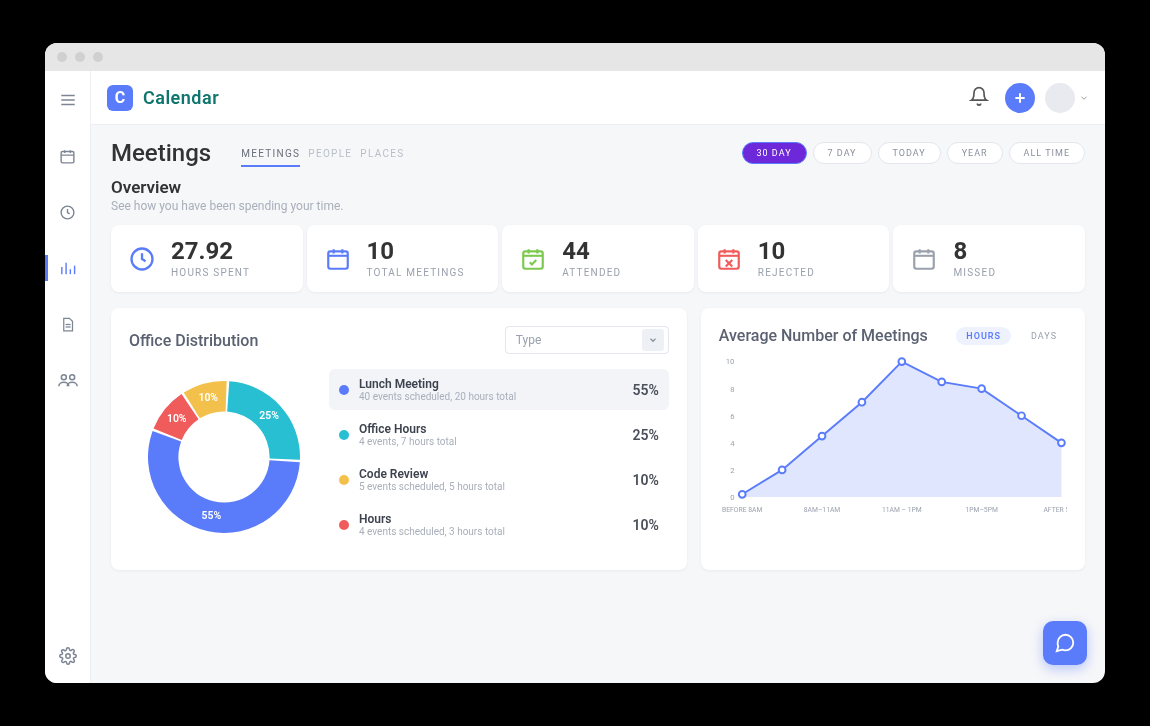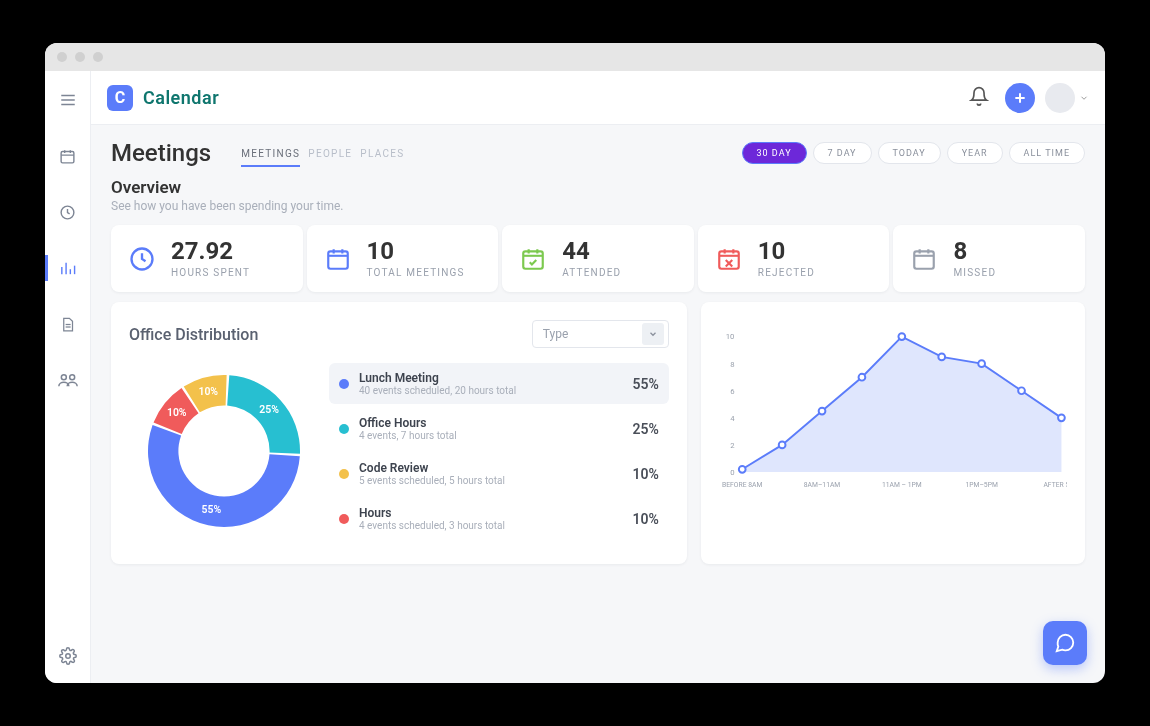--- a/index.html
+++ b/index.html
@@ -110,21 +110,21 @@
     font-size: 9px;
     letter-spacing: 1px;
     color: #8a909c;
     text-transform: uppercase;
     cursor: pointer;
     display: flex; align-items: center;
   }
   .range-btn.active { background: #6d28d9; color: #fff; border-color: #5b7cfa; }
   .section-title { font-size: 17px; font-weight: 600; color: #333; margin-top: 10px; }
   .section-sub { font-size: 12px; color: #a9afba; margin-top: 2px; margin-bottom: 12px; }
-  .stat-row { display: flex; gap: 4px; margin-bottom: 10px; align-items: flex-end; }
+  .stat-row { display: flex; gap: 4px; margin-bottom: 16px; align-items: flex-end; }
   .stat-card {
     flex: 1;
     background: #fff;
     border-radius: 8px;
     box-shadow: 0 1px 3px rgba(20,30,50,.06);
     padding: 14px 16px;
     display: flex; align-items: center; gap: 14px;
   }
   .stat-icon { width: 30px; height: 30px; display: flex; align-items: center; justify-content: center; }
   .stat-val { font-size: 24px; font-weight: 700; color: #333; line-height: 1; }
@@ -134,21 +134,21 @@
     background: #fff;
     border-radius: 8px;
     box-shadow: 0 1px 3px rgba(20,30,50,.06);
     padding: 18px;
   }
   .panel-left { flex: 1.55; }
   .panel-right { flex: 1; }
   .panel-head { display: flex; align-items: center; justify-content: space-between; margin-bottom: 8px; }
   .panel-title { font-size: 16px; color: #5a6170; font-weight: 500; }
   .select-box {
-    width: 137px; height: 28px;
+    width: 164px; height: 28px;
     border: 1px solid #e3e6ec;
     background: #fff;
     border-radius: 4px;
     display: flex; align-items: center; justify-content: space-between;
     padding: 0 4px 0 10px;
     font-size: 12px; color: #9aa1ad; cursor: pointer;
   }
   .select-box .chev {
     width: 22px; height: 22px; background: #edf0f4; border-radius: 3px;
     display: flex; align-items: center; justify-content: center;
@@ -426,20 +426,27 @@
                       <div class="dist-name">Hours</div>
     <div class="dist-sub">4 events scheduled, 3 hours total</div>
                     </div>
     <div class="dist-pct">10%</div>
                   </div>
                 </div>
             </div>
           </div>
 
           <div class="panel panel-right">
+            <div class="panel-head">
+              <div class="panel-title">Average Number of Meetings</div>
+              <div class="toggle-pills" id="avg-toggles">
+                  <div class="pill active">HOURS</div>
+                  <div class="pill">DAYS</div>
+                </div>
+            </div>
             <div class="chart-wrap">
               <svg id="area-chart" width="100%" height="170" viewBox="0 0 360 170">
                   <text x="16" y="149" text-anchor="end" font-size="8" fill="#9aa1ad">0</text>
                   <text x="16" y="121" text-anchor="end" font-size="8" fill="#9aa1ad">2</text>
                   <text x="16" y="93" text-anchor="end" font-size="8" fill="#9aa1ad">4</text>
                   <text x="16" y="65" text-anchor="end" font-size="8" fill="#9aa1ad">6</text>
                   <text x="16" y="36.99999999999999" text-anchor="end" font-size="8" fill="#9aa1ad">8</text>
                   <text x="16" y="9" text-anchor="end" font-size="8" fill="#9aa1ad">10</text>
                   <path d="M 24 143.2 L 65.25 118 L 106.5 83 L 147.75 48.00000000000001 L 189 6 L 230.25 27.000000000000004 L 271.5 33.99999999999999 L 312.75 62 L 354 90 L 354 146 L 24 146 Z" fill="#dfe6fd"></path>
                   <path d="M 24 143.2 L 65.25 118 L 106.5 83 L 147.75 48.00000000000001 L 189 6 L 230.25 27.000000000000004 L 271.5 33.99999999999999 L 312.75 62 L 354 90" fill="none" stroke="#5b7cfa" stroke-width="2"></path>

